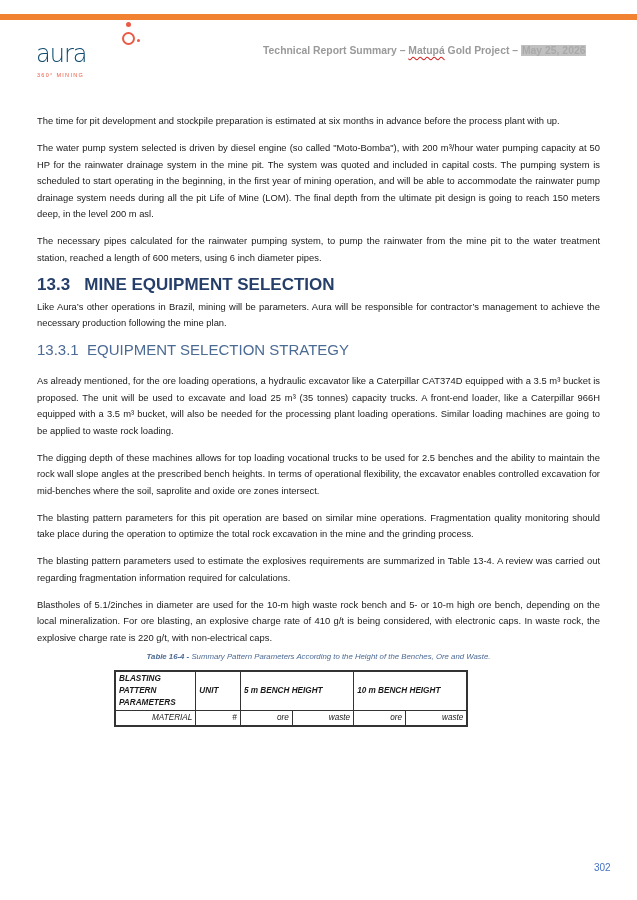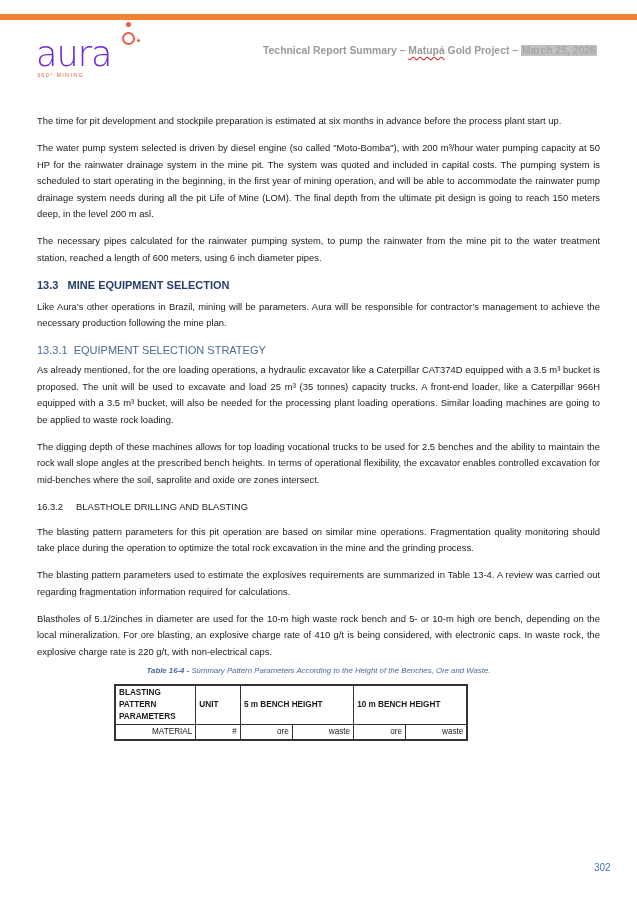--- a/index.html
+++ b/index.html
@@ -1,66 +1,65 @@
 <!DOCTYPE html>
 <html><head>
 <meta charset="utf-8">
 <style>
   html, body { margin:0; padding:0; background:#ffffff; }
   body { width:637px; height:900px; position:relative; overflow:hidden; font-family:"Liberation Sans", sans-serif; color:#1a1a1a; }
   .topbar { position:absolute; left:0; top:14px; width:637px; height:6px; background:#f08232; }
   .logo { position:absolute; left:36px; top:22px; width:120px; height:60px; }
-  .logo-word { position:absolute; left:0; top:14px; font-size:35px; color:#6d28d9; letter-spacing:-1px; line-height:36px; font-family:"DejaVu Sans", sans-serif; font-weight:300;text-align:right; }
+  .logo-word { position:absolute; left:0; top:14px; font-size:24px; color:#0c4a6e; letter-spacing:-1px; line-height:36px; font-family:"DejaVu Sans", sans-serif; font-weight:300;text-align:right; }
   .logo-ring { position:absolute; left:86px; top:10px; width:9px; height:9px; border:2px solid #ea5a45; border-radius:50%; }
   .logo-dot-top { position:absolute; left:90px; top:0px; width:5px; height:5px; background:#ea5a45; border-radius:50%; }
   .logo-dot-right { position:absolute; left:101px; top:17px; width:3px; height:3px; background:#ea5a45; border-radius:50%; }
   .logo-tag { position:absolute; left:1px; top:50px; font-size:5.5px; color:#ea5a45; letter-spacing:1.3px; }
   .hdr { position:absolute; left:263px; top:45px; font-size:10.4px; font-weight:bold; color:#9a9a9a; white-space:nowrap; }
   .hdr .sq { text-decoration: underline wavy #d02020; text-underline-offset:2px; }
   .hdr .hl { background:#c0c0c0; color:#a9a9a9; padding:0 1px; }
   .content { position:absolute; left:37px; top:113px; width:563px; }
   p { margin:0 0 10.5px 0; font-size:9.4px; line-height:16.5px; text-align:justify; }
-  h2 { margin:2px 0 6px 0; font-size:11px; font-weight:bold; color:#263f6a; line-height:16px; }
-  h3 { margin:3px 0 4px 0; font-size:11px; font-weight:normal; color:#4b6a94; line-height:16px; }
+  h2 { margin:2px 0 6px 0; font-size:17px; font-weight:bold; color:#263f6a; line-height:16px; }
+  h3 { margin:3px 0 15px 0; font-size:15px; font-weight:normal; color:#4b6a94; line-height:16px; }
   h4 { margin:3px 0 9px 0; font-size:9.4px; font-weight:normal; color:#1a1a1a; line-height:16px; }
   .caption { text-align:center; font-size:7.8px; font-style:italic; color:#4b6a94; margin:6px 0 9px 0; }
   .caption b { font-style:italic; }
-  table { border-collapse:collapse; margin-left:77px; width:336px; border:2px solid #333; }
+  table { border-collapse:collapse; margin-left:77px; width:336px; border:2px solid #333;font-style:italic; }
   td { border:1px solid #333; font-size:8.2px; padding:1px 3px; height:12px; line-height:12px; }
   .th td { font-weight:bold; text-align:left; }
   .th td:first-child { text-align:left; }
   .r2 td { text-align:center;padding-left:36px; }
   .r2 td:first-child { text-align:left; }
   .pageno { position:absolute; left:594px; top:862px; font-size:10px; color:#4472c4; }
 </style>
 </head>
 <body>
 
 <div class="topbar"></div>
 
 <div class="logo">
   <span class="logo-dot-top"></span>
   <span class="logo-ring"></span>
   <span class="logo-dot-right"></span>
   <span class="logo-word">aura</span>
   <span class="logo-tag">360° MINING</span>
 </div>
 
-<div class="hdr"><span>Technical Report Summary – </span><span class="sq">Matupá</span><span> Gold Project – </span><span class="hl">March 25, 2026</span></div>
+<div class="hdr"><span>Technical Report Summary – </span><span class="sq">Matupá</span><span> Gold Project – </span><span class="hl">May 25, 2026</span></div>
 
 <div class="content">
-  <p>The time for pit development and stockpile preparation is estimated at six months in advance before the process plant start up.</p>
+  <p>The time for pit development and stockpile preparation is estimated at six months in advance before the process plant with up.</p>
   <p>The water pump system selected is driven by diesel engine (so called "Moto-Bomba"), with 200 m³/hour water pumping capacity at 50 HP for the rainwater drainage system in the mine pit. The system was quoted and included in capital costs. The pumping system is scheduled to start operating in the beginning, in the first year of mining operation, and will be able to accommodate the rainwater pump drainage system needs during all the pit Life of Mine (LOM). The final depth from the ultimate pit design is going to reach 150 meters deep, in the level 200 m asl.</p>
   <p>The necessary pipes calculated for the rainwater pumping system, to pump the rainwater from the mine pit to the water treatment station, reached a length of 600 meters, using 6 inch diameter pipes.</p>
   <h2 style="white-space:pre">13.3   MINE EQUIPMENT SELECTION</h2>
   <p>Like Aura’s other operations in Brazil, mining will be parameters. Aura will be responsible for contractor’s management to achieve the necessary production following the mine plan.</p>
   <h3 style="white-space:pre">13.3.1  EQUIPMENT SELECTION STRATEGY</h3>
   <p>As already mentioned, for the ore loading operations, a hydraulic excavator like a Caterpillar CAT374D equipped with a 3.5 m³ bucket is proposed. The unit will be used to excavate and load 25 m³ (35 tonnes) capacity trucks. A front-end loader, like a Caterpillar 966H equipped with a 3.5 m³ bucket, will also be needed for the processing plant loading operations.  Similar loading machines are going to be applied to waste rock loading.</p>
   <p>The digging depth of these machines allows for top loading vocational trucks to be used for 2.5 benches and the ability to maintain the rock wall slope angles at the prescribed bench heights. In terms of operational flexibility, the excavator enables controlled excavation for mid-benches where the soil, saprolite and oxide ore zones intersect.</p>
-  <h4 style="white-space:pre">16.3.2     BLASTHOLE DRILLING AND BLASTING</h4>
   <p>The blasting pattern parameters for this pit operation are based on similar mine operations. Fragmentation quality monitoring should take place during the operation to optimize the total rock excavation in the mine and the grinding process.</p>
   <p>The blasting pattern parameters used to estimate the explosives requirements are summarized in Table 13-4. A review was carried out regarding fragmentation information required for calculations.</p>
   <p style="margin-bottom:4px">Blastholes of 5.1/2inches in diameter are used for the 10-m high waste rock bench and 5- or 10-m high ore bench, depending on the local mineralization.  For ore blasting, an explosive charge rate of 410 g/t is being considered, with electronic caps. In waste rock, the explosive charge rate is 220 g/t, with non-electrical caps.</p>
 
   <div class="caption"><b>Table 16-4 - </b><span>Summary Pattern Parameters According to the Height of the Benches, Ore and Waste.</span></div>
 
   <table>
     <tbody>
         <tr class="th">
       <td style="width:160px">BLASTING PATTERN PARAMETERS</td>

